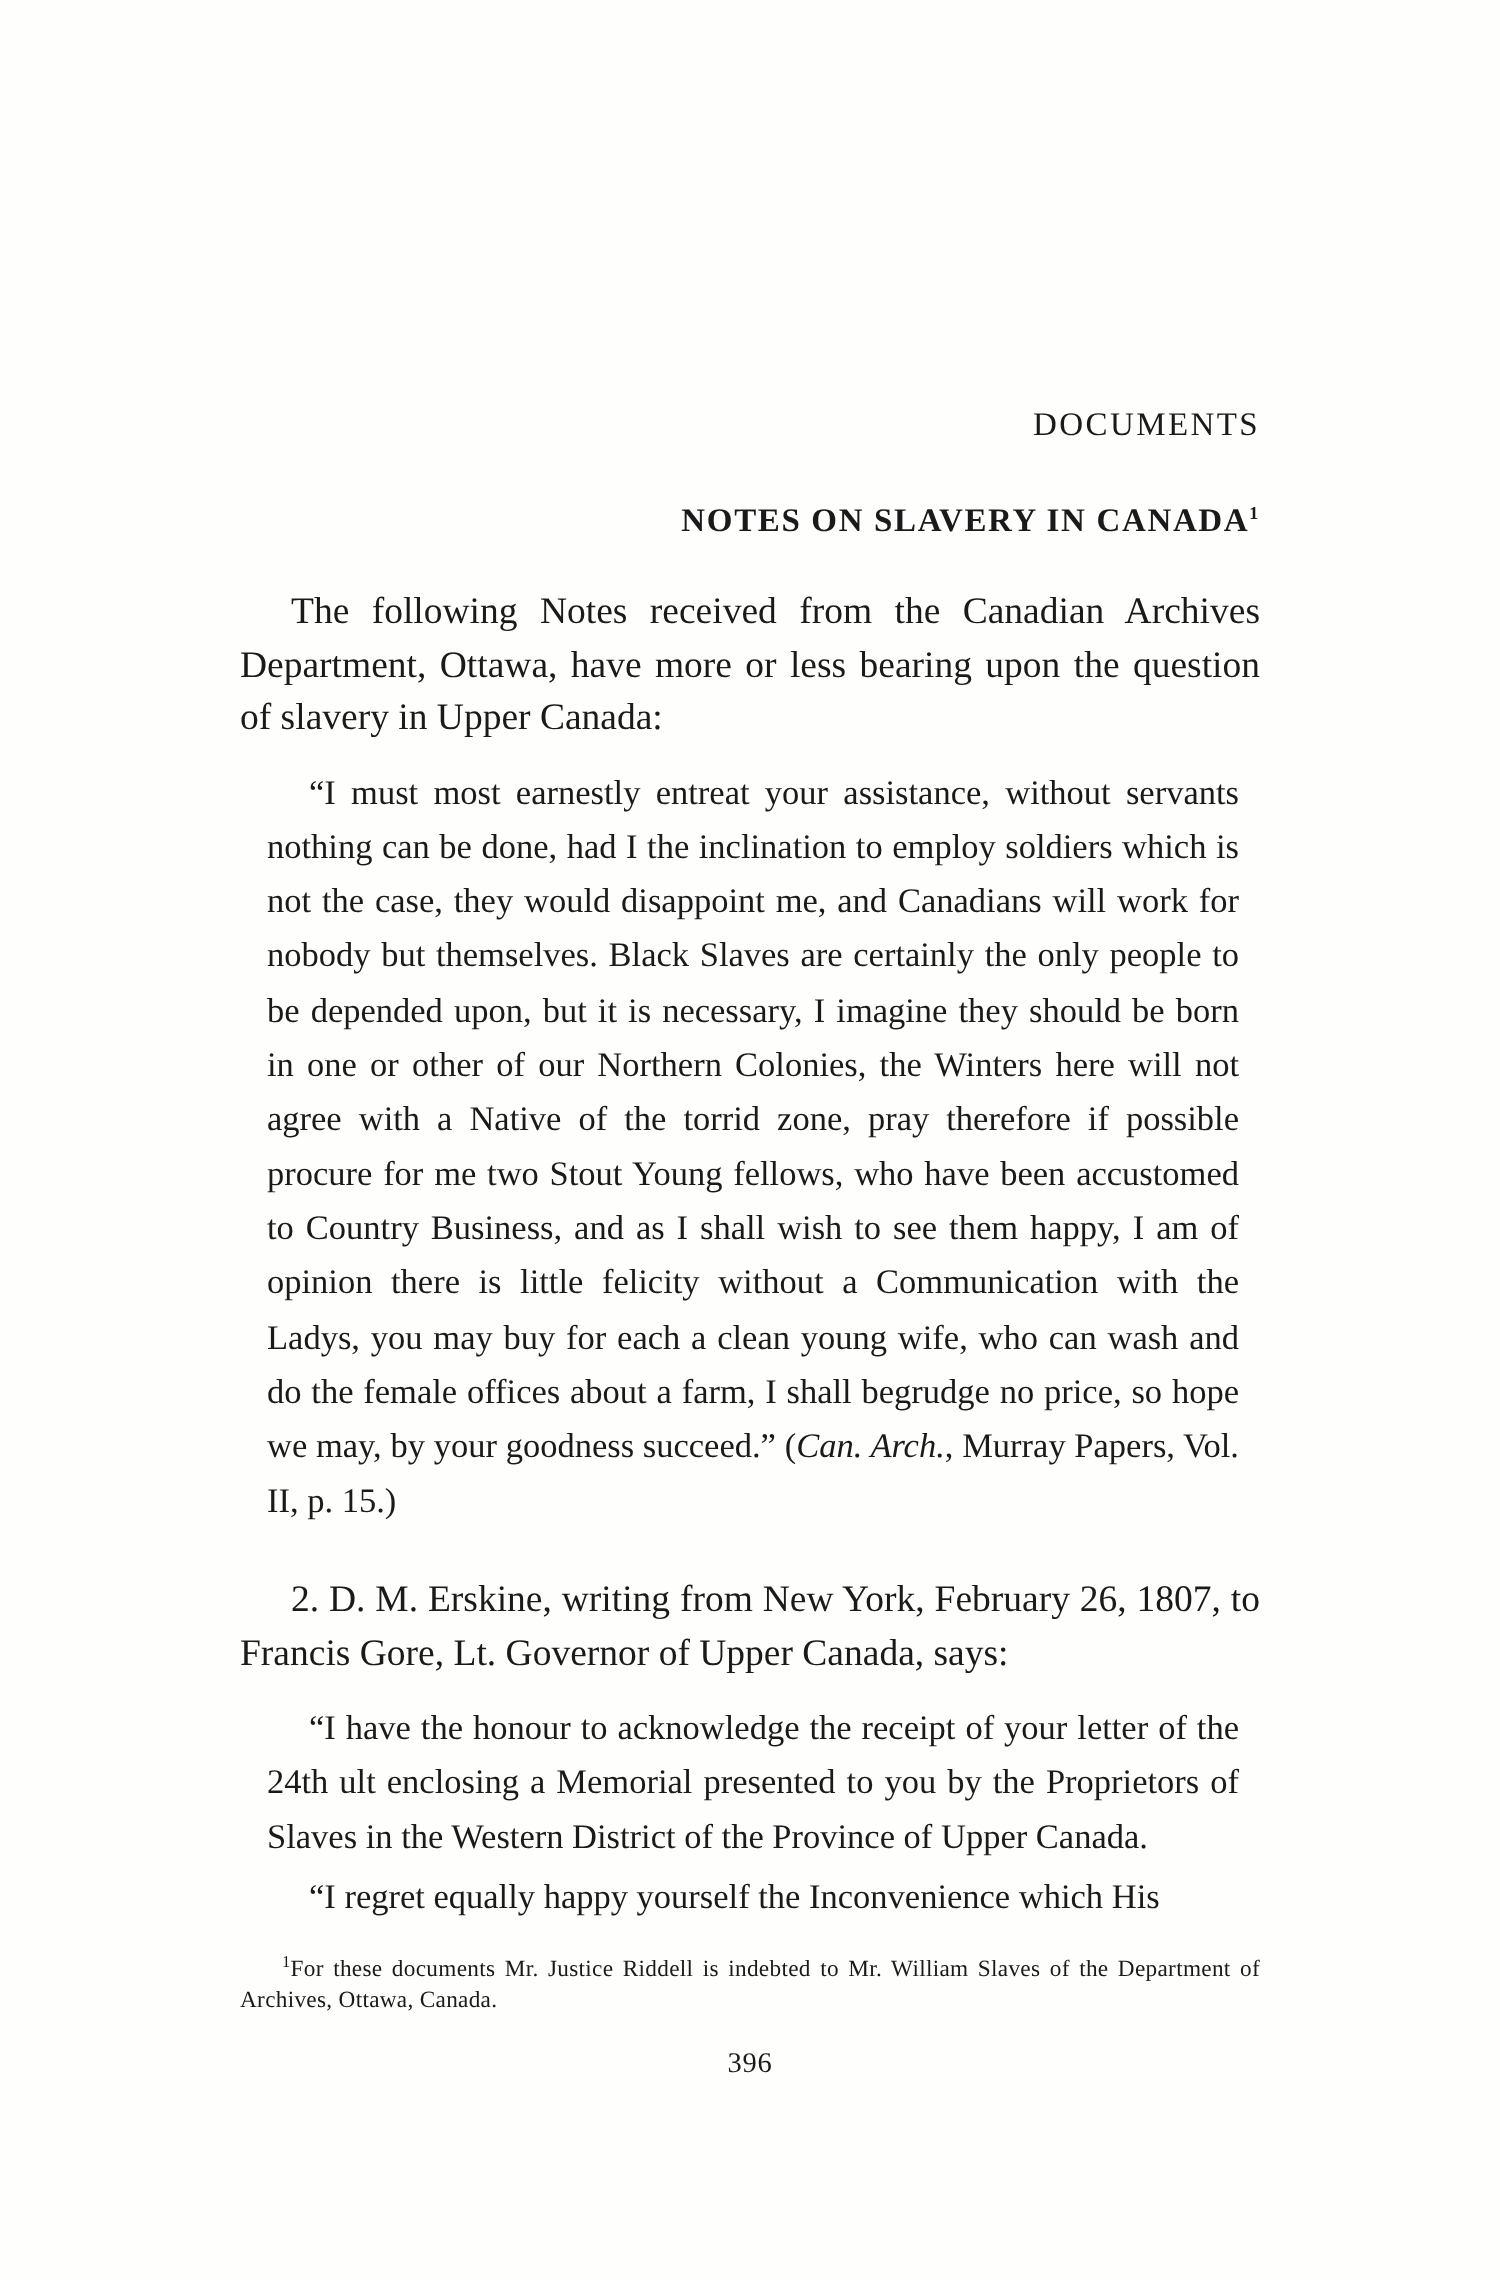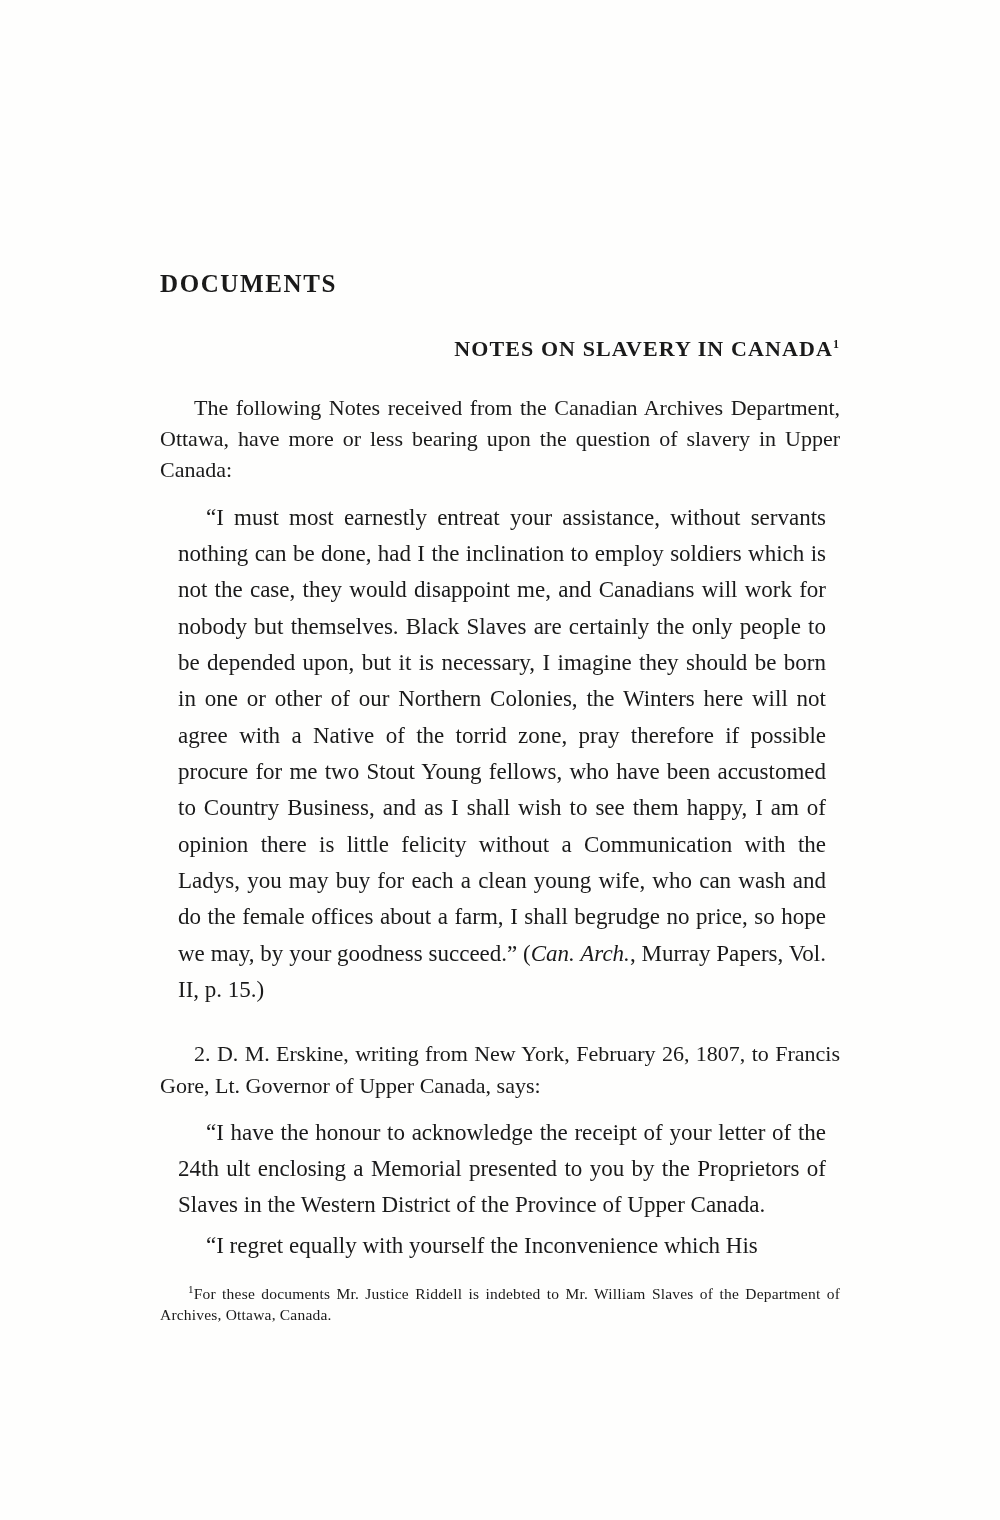--- a/index.html
+++ b/index.html
@@ -22,39 +22,39 @@
     height: 1520px;
     background: #fefefd;
   }
   .content {
     position: absolute;
     left: 160px;
     top: 270px;
     width: 680px;
   }
   .section-head {
-    text-align: left;
-    font-size: 25px;
+    text-align: right;
+    font-size: 22px;
     letter-spacing: 1.6px;
     margin: 0 0 38px 0;
-    font-weight: bold;
+    font-weight: normal;
   }
   .article-title {
     text-align: right;
     font-size: 22px;
     letter-spacing: 1.1px;
     margin: 0 0 30px 0;
     font-weight: bold;
   }
   .article-title sup {
     font-size: 12px;
     vertical-align: super;
   }
   p.body {
-    font-size: 22px;
+    font-size: 25px;
     line-height: 1.42;
     text-align: justify;
     margin: 0 0 2px 0;
     text-indent: 34px;
   }
   p.quote {
     font-size: 23px;
     line-height: 1.58;
     text-align: justify;
     margin: 14px 0 0 18px;
@@ -101,19 +101,20 @@
 
     <p class="body">The following Notes received from the Canadian Archives Department, Ottawa, have more or less bearing upon the question of slavery in Upper Canada:</p>
 
 
     <p class="quote"><span>“I must most earnestly entreat your assistance, without servants nothing can be done, had I the inclination to employ soldiers which is not the case, they would disappoint me, and Canadians will work for nobody but themselves.  Black Slaves are certainly the only people to be depended upon, but it is necessary, I imagine they should be born in one or other of our Northern Colonies, the Winters here will not agree with a Native of the torrid zone, pray therefore if possible procure for me two Stout Young fellows, who have been accustomed to Country Business, and as I shall wish to see them happy, I am of opinion there is little felicity without a Communication with the Ladys, you may buy for each a clean young wife, who can wash and do the female offices about a farm, I shall begrudge no price, so hope we may, by your goodness succeed.”  (</span><span class="cite-italic">Can. Arch.</span><span>, Murray Papers, Vol. II, p. 15.)</span></p>
 
     <p class="body spaced">2. D. M. Erskine, writing from New York, February 26, 1807, to Francis Gore, Lt. Governor of Upper Canada, says:</p>
 
     <p class="quote">“I have the honour to acknowledge the receipt of your letter of the 24th ult enclosing a Memorial presented to you by the Proprietors of Slaves in the Western District of the Province of Upper Canada.</p>
 
-    <p class="quote tight">“I regret equally with yourself the Inconvenience which His</p>
+    <p class="quote tight">“I regret equally happy yourself the Inconvenience which His</p>
 
     <p class="footnote"><sup>1</sup><span>For these documents Mr. Justice Riddell is indebted to Mr. William Slaves of the Department of Archives, Ottawa, Canada.</span></p>
 
+    <div class="folio">396</div>
 
   </div>
 </div>
 
 </body></html>

